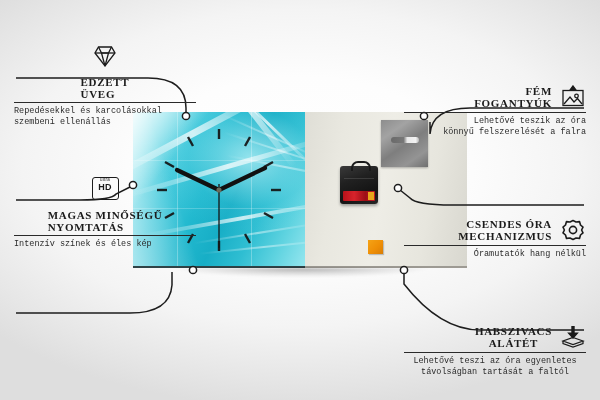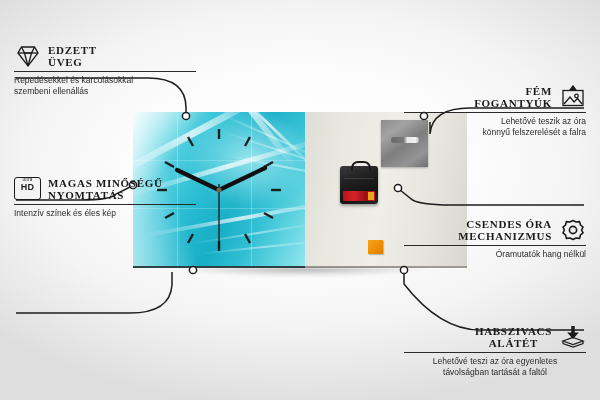--- a/index.html
+++ b/index.html
@@ -203,20 +203,21 @@
     width: 182px;
   }
   .feature.left  { text-align: left; }
   .feature.right { text-align: right; }
 
   .feat-head {
     display: flex;
     align-items: center;
     gap: 7px;
     margin-bottom: 2px;
+    flex-direction: column;
   }
   .feature.right .feat-head {
     flex-direction: row-reverse;
     margin-top: 41px;
   }
 
   .feat-icon {
     flex: 0 0 auto;
     width: 27px;
     height: 27px;
@@ -235,21 +236,21 @@
     text-transform: uppercase;
   }
 
   .feat-rule {
     height: 1px;
     background: #2a2a2a;
     margin: 2px 0 3px 0;
   }
 
   .feat-desc {
-    font-family: Liberation Sans, sans-serif;
+    font-family: Liberation Mono, monospace;
     font-size: 8.5px;
     line-height: 10.5px;
     color: #2b2b2b;
   }
 
   
   #feat-glass    { left: 14px;  top: 42px;  }
   #feat-print    { left: 14px;  top: 175px; }
   #feat-edges    { left: 14px;  top: 282px; }
   #feat-handles  { left: 404px; top: 42px;  }

